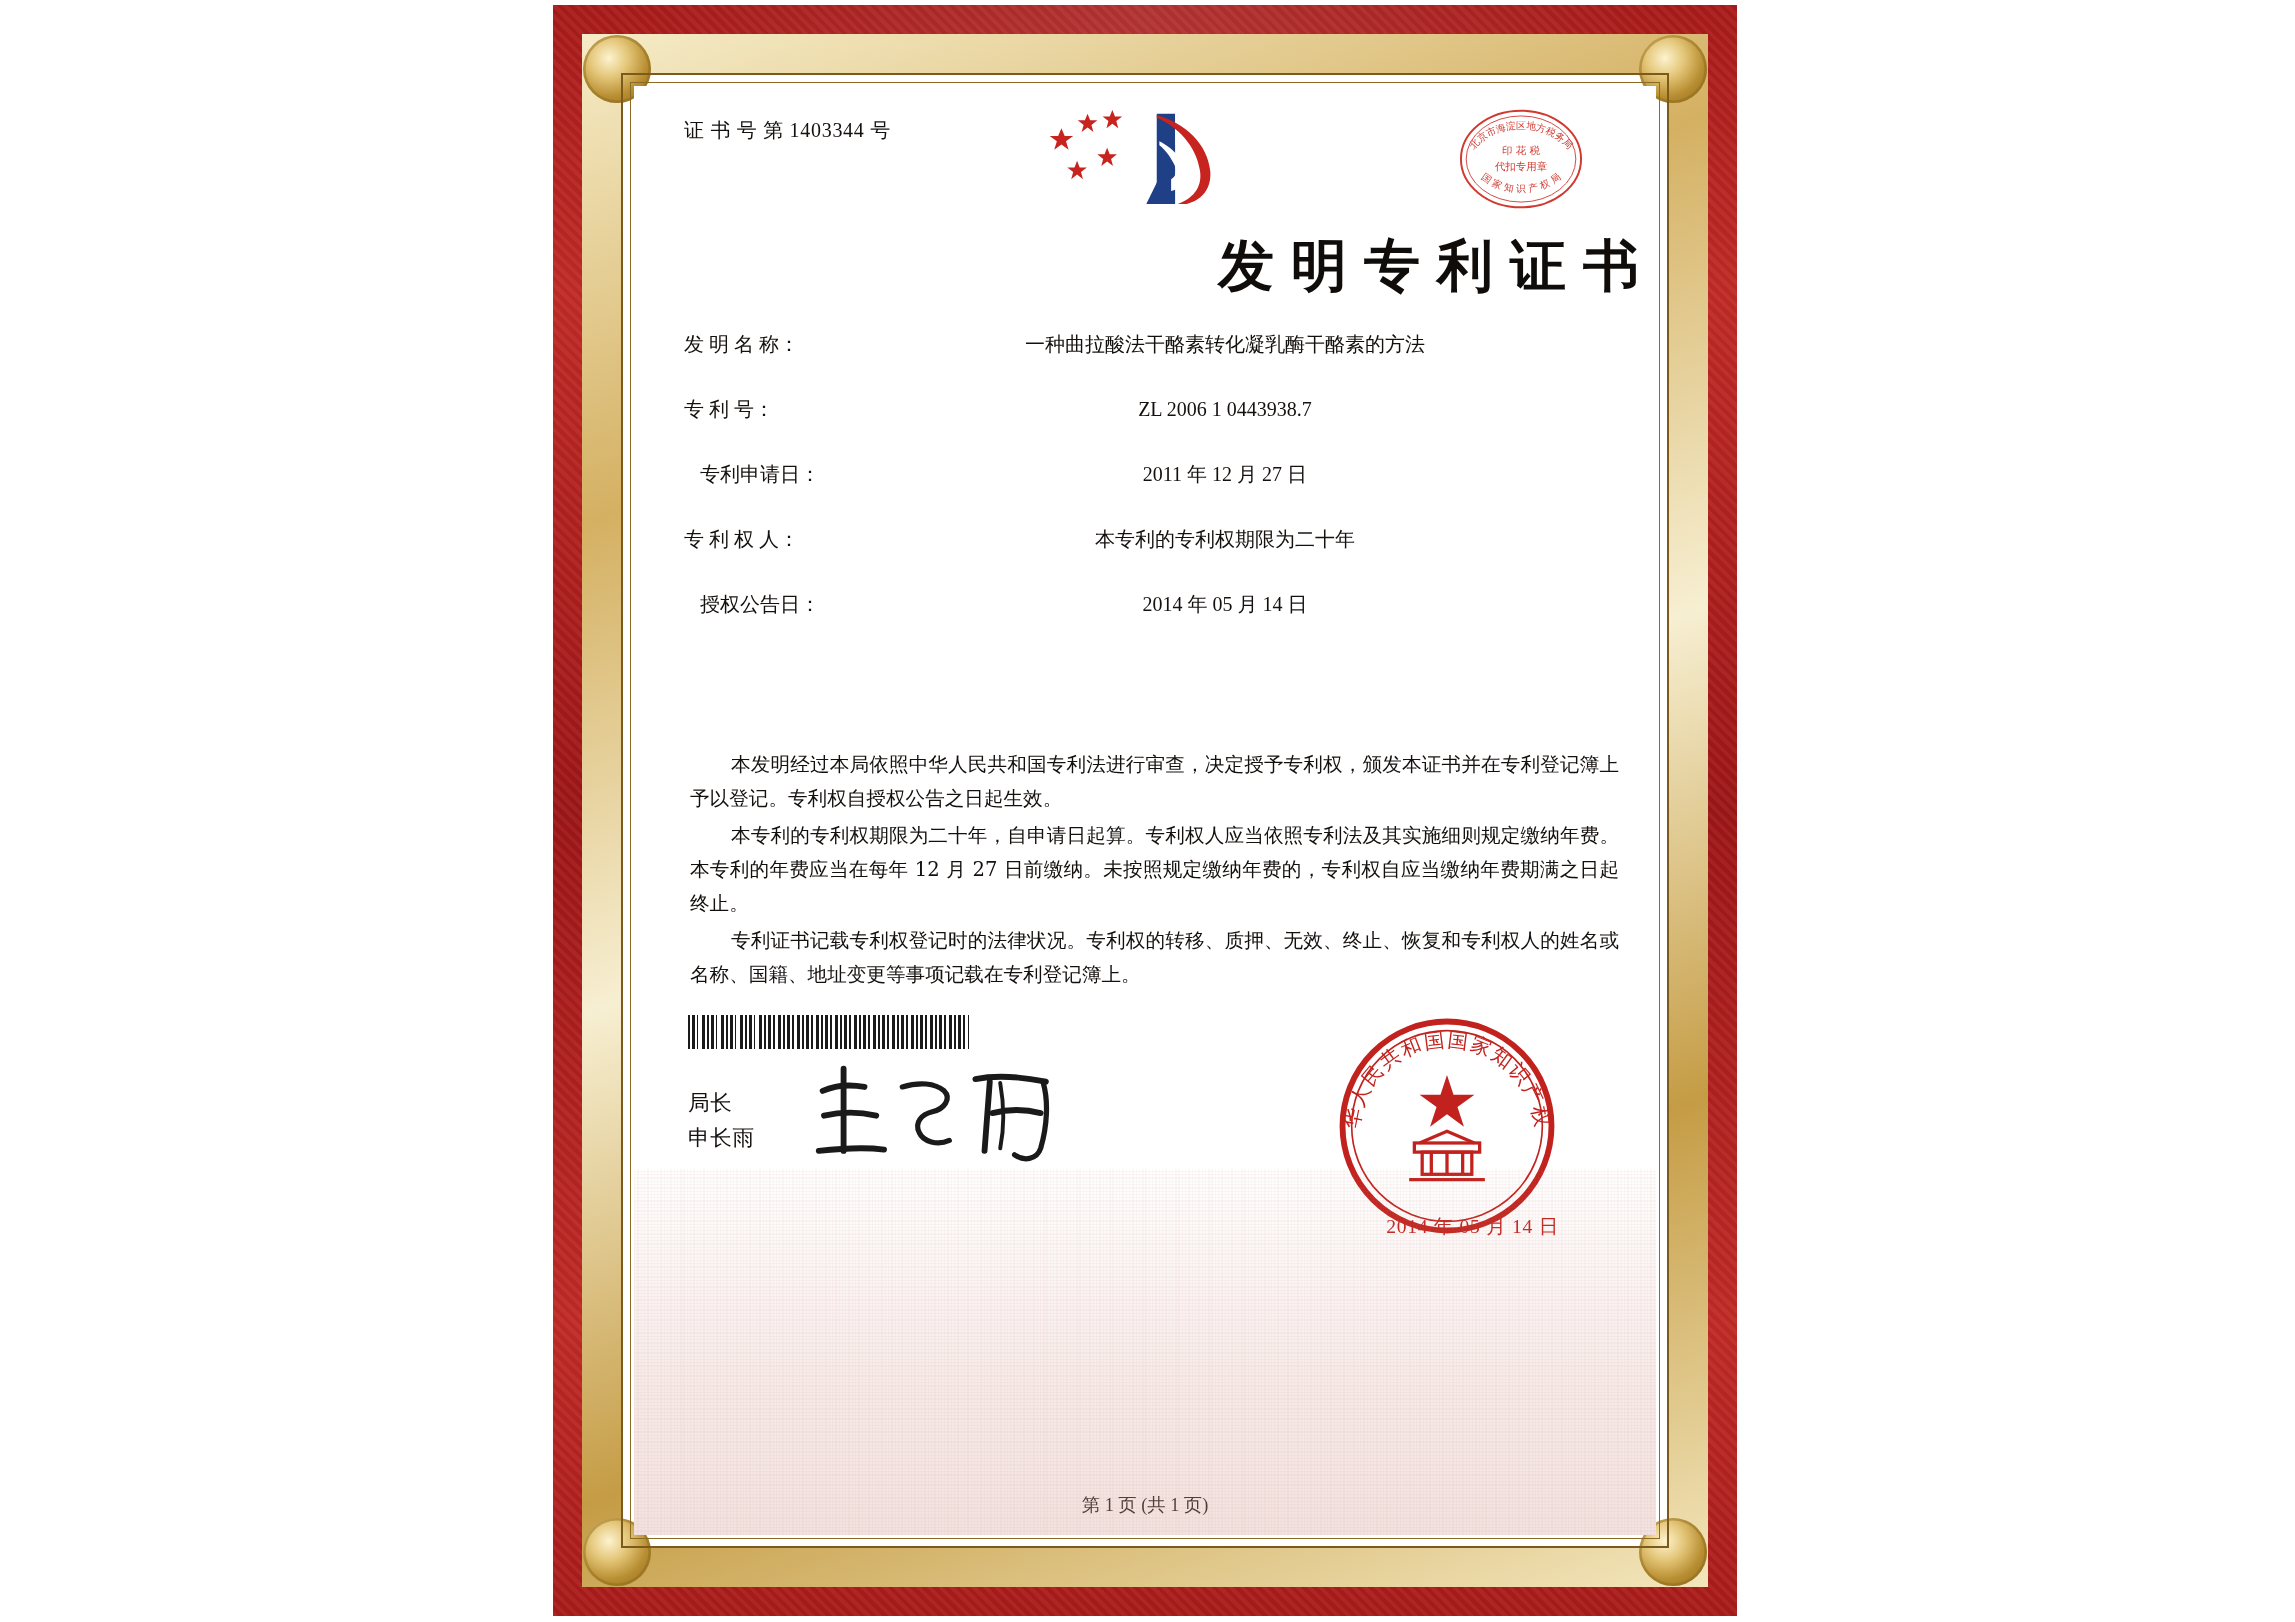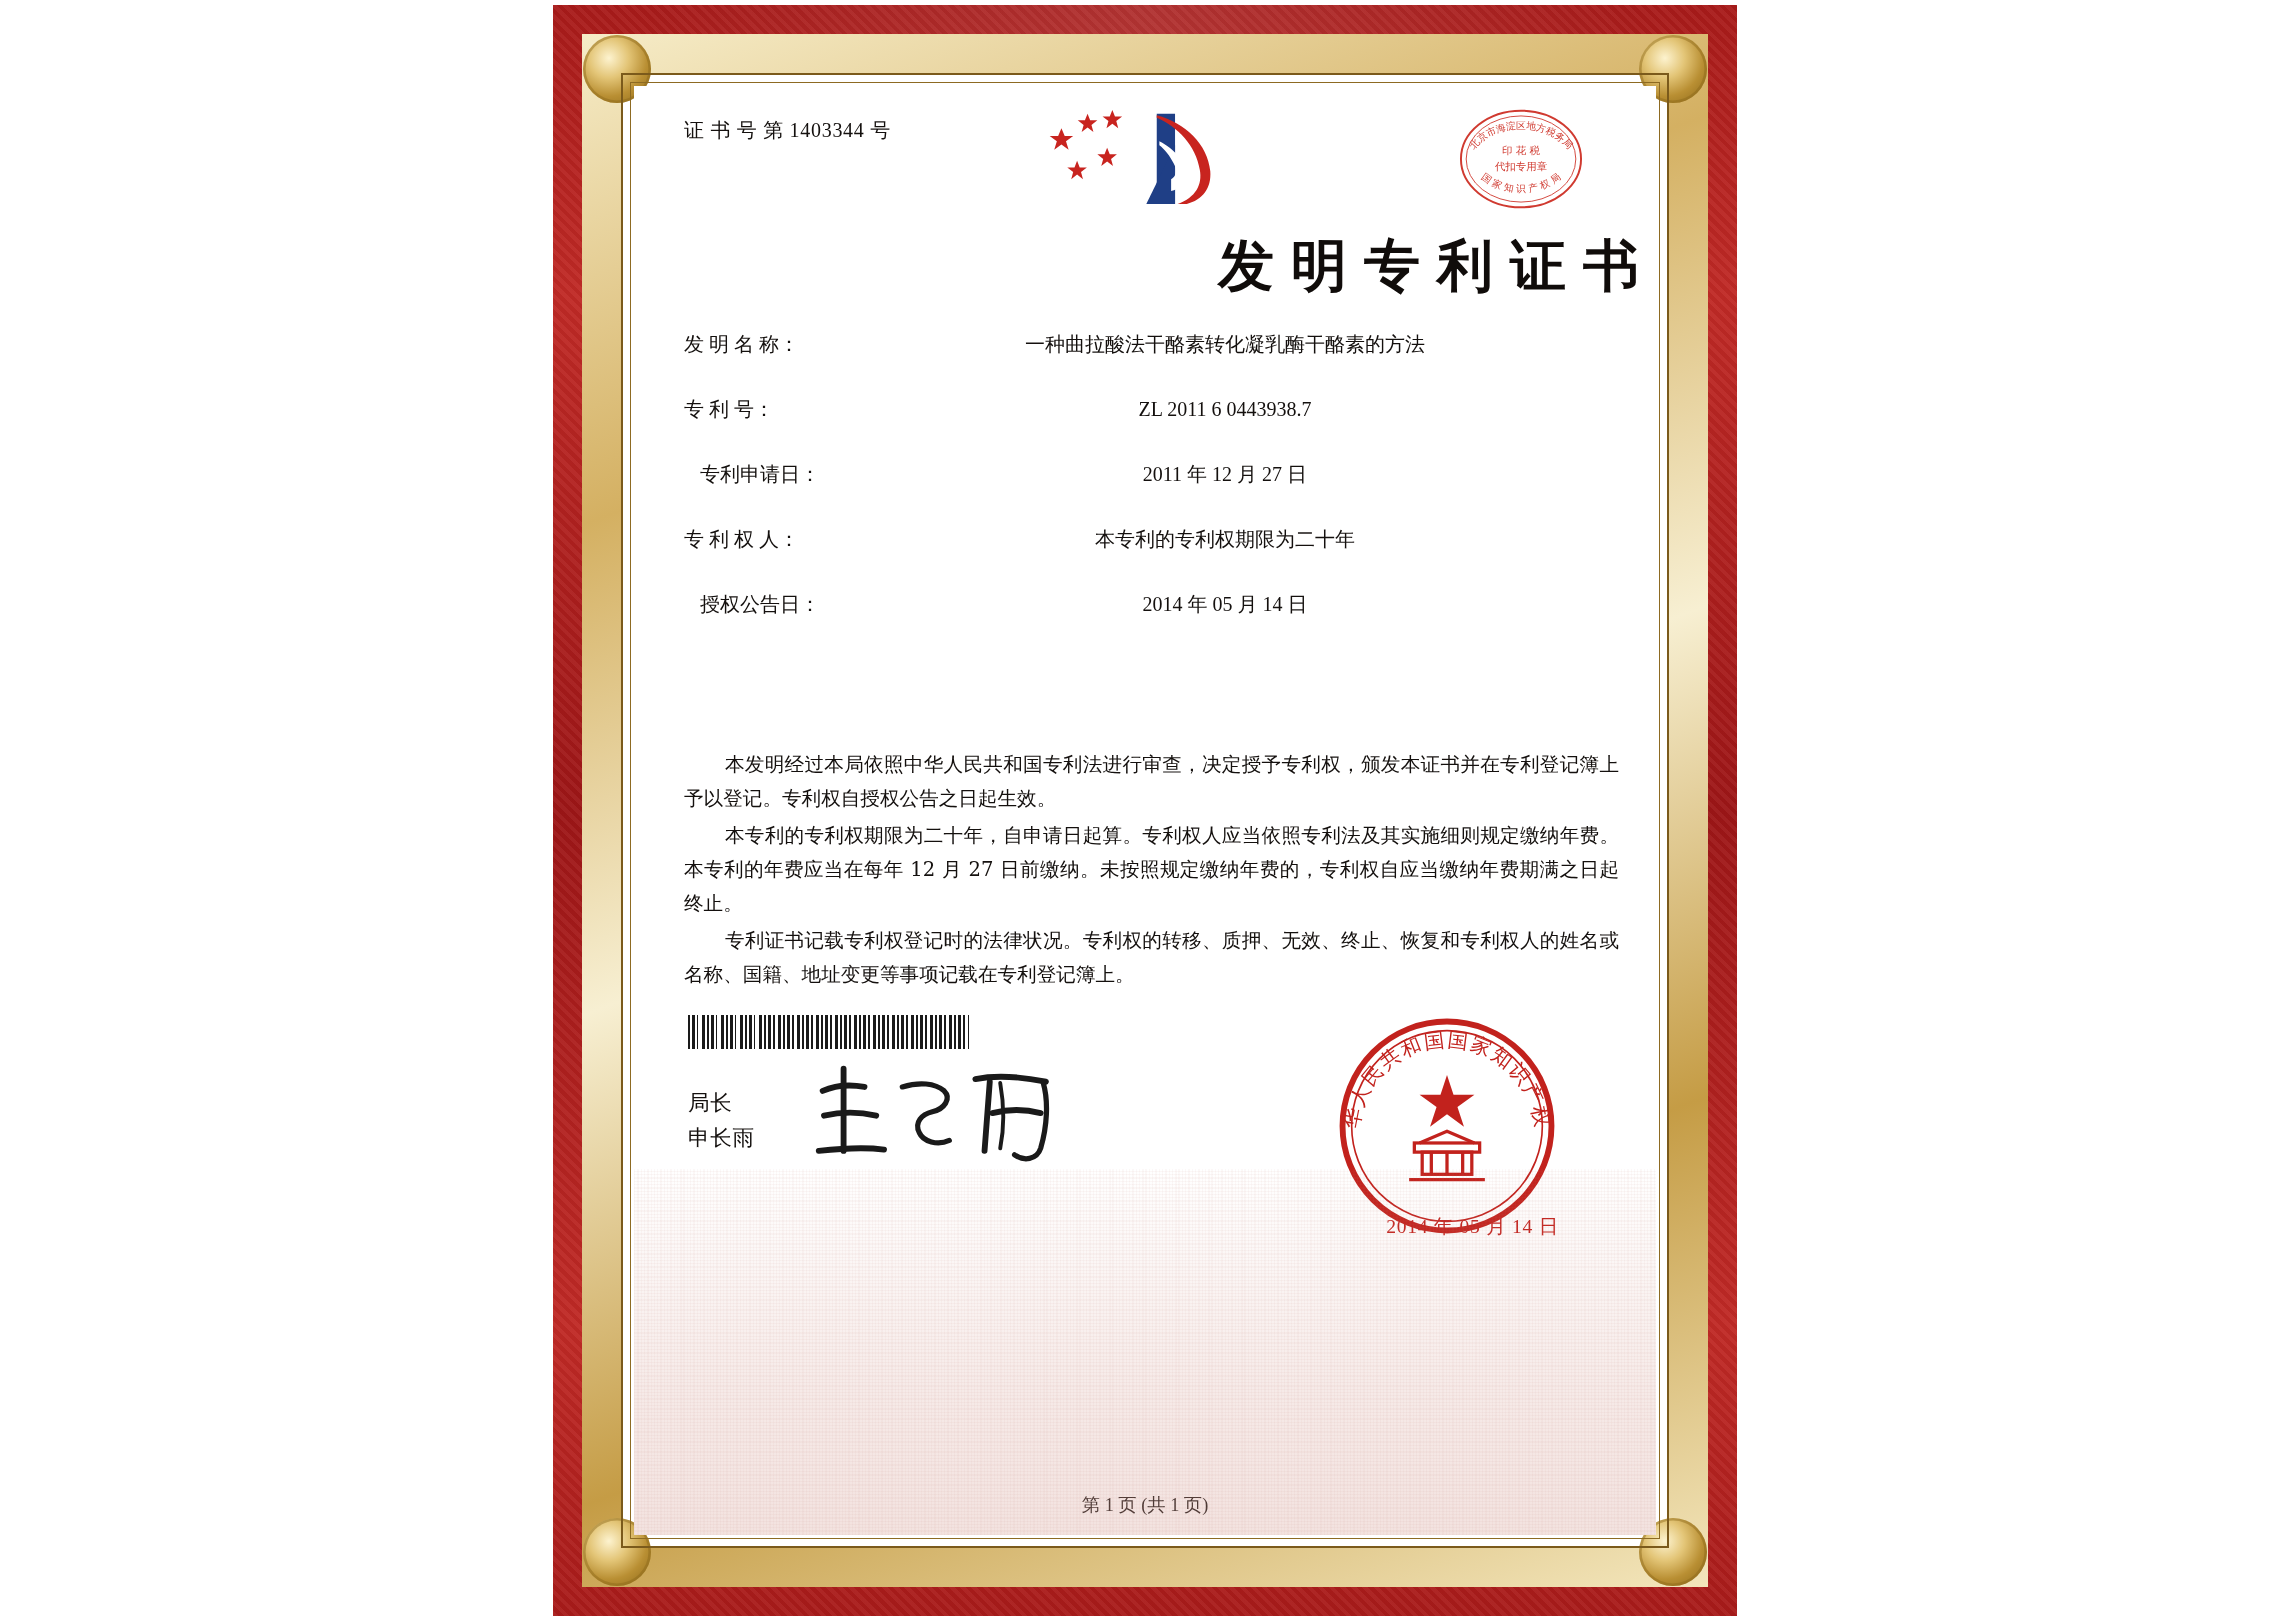--- a/index.html
+++ b/index.html
@@ -209,21 +209,21 @@
   }
   .fvalue .line2 {
     display: block;
     margin-top: 6.5px;
     margin-left: 37px;
   }
 
   
   .body-text {
     position: absolute;
-    left: 50px;
+    left: 56px;
     right: 37px;
     top: 662px;
     font-family: "DejaVu Serif", "Liberation Serif", serif;
     font-size: 19.6px;
     line-height: 1.72;
     color: #14100e;
     text-align: justify;
   }
   .body-text p {
     margin: 0 0 3.9px 0;
@@ -416,21 +416,21 @@
       <div class="fields">
 
         <div class="frow">
           <div class="flabel spread">发 明 名 称：</div>
           <div class="fvalue">一种曲拉酸法干酪素转化凝乳酶干酪素的方法</div>
         </div>
 
 
         <div class="frow">
           <div class="flabel spread">专 利 号：</div>
-          <div class="fvalue">ZL 2011 6 0443938.7</div>
+          <div class="fvalue">ZL 2006 1 0443938.7</div>
         </div>
 
         <div class="frow">
           <div class="flabel">专利申请日：</div>
           <div class="fvalue">2011 年 12 月 27 日</div>
         </div>
 
         <div class="frow">
           <div class="flabel spread">专 利 权 人：</div>
           <div class="fvalue">本专利的专利权期限为二十年</div>

